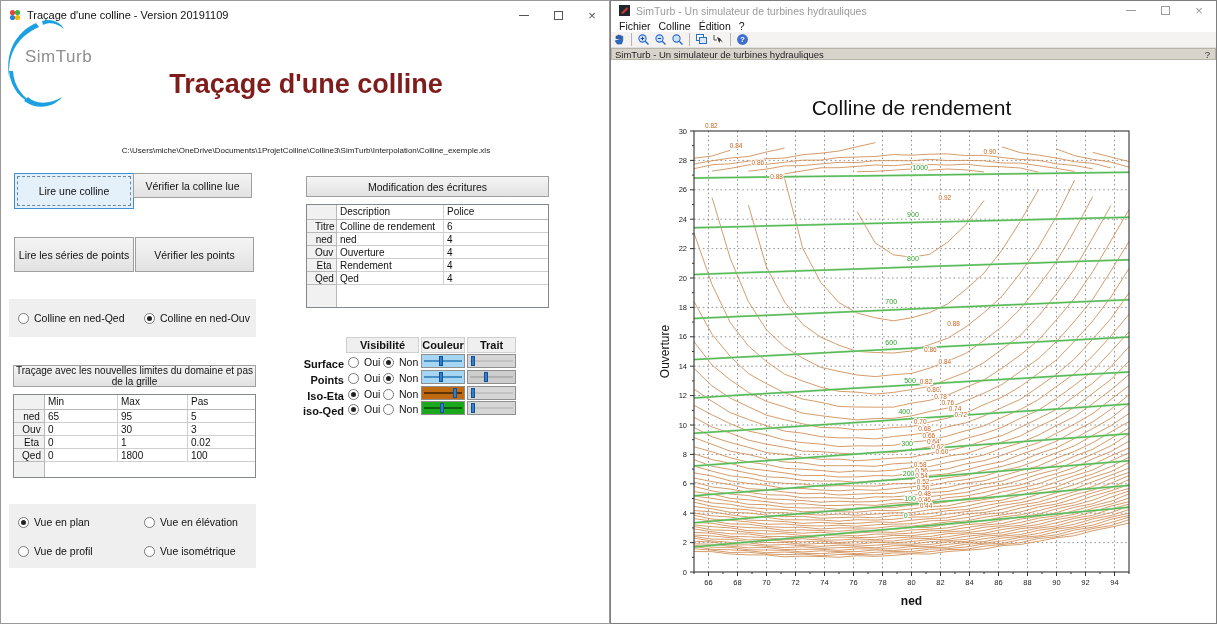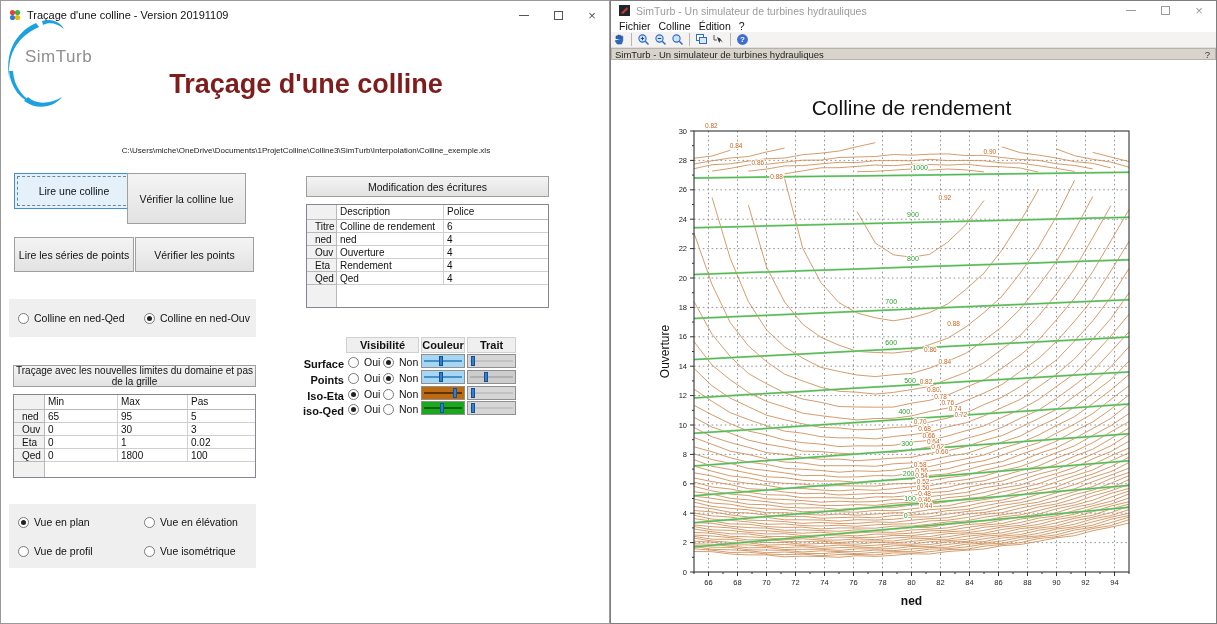--- a/index.html
+++ b/index.html
@@ -27,21 +27,21 @@
   .btn.focused{background:#e4f0fa;border:1px solid #3f8fd1;}
   .btn .fr{position:absolute;inset:2px;border:1px dashed #6a87a0;pointer-events:none;}
   .panel{position:absolute;background:#efefef;}
   .radio{display:flex;align-items:center;position:absolute;}
   .rb{width:11px;height:11px;border:1px solid #7a7a7a;border-radius:50%;background:#fff;margin-right:5px;position:relative;flex:0 0 auto;}
   .rb.on::after{content:"";position:absolute;left:2px;top:2px;width:5px;height:5px;border-radius:50%;background:#222;}
   .radio .lbl{font-size:10.5px;color:#111;white-space:nowrap;}
   .gridtbl{position:absolute;background:#fff;border:1px solid #828790;}
   .g-r{display:flex;}
   .g-c{border-right:1px solid #cfcfcf;border-bottom:1px solid #cfcfcf;font-size:10px;color:#111;padding:1px 3px;overflow:hidden;white-space:nowrap;}
-  .g-c.rh{background:#f1f1f1;border-right:1px solid #b9b9b9;border-bottom:1px solid #b9b9b9;text-align:left;padding-left:8px;}
+  .g-c.rh{background:#f1f1f1;border-right:1px solid #b9b9b9;border-bottom:1px solid #b9b9b9;text-align:center;padding-left:8px;}
   .g-c.hdrc{border-bottom:1px solid #b9b9b9;}
   .fillrow{display:flex;flex:1;}
   .fillrow .fl{background:#f1f1f1;border-right:1px solid #b9b9b9;}
   .vistbl{position:absolute;}
   .vh{position:absolute;font-size:11px;font-weight:bold;color:#111;background:#efefef;text-align:center;border:1px solid #d0d0d0;padding:1px 0;}
   .vlabel{position:absolute;font-size:11px;font-weight:bold;color:#111;text-align:right;}
   .slider{position:absolute;border:1px solid #8f8f8f;}
   .slider .ln{position:absolute;left:2px;right:2px;top:50%;height:2px;margin-top:-1px;}
   .slider .th{position:absolute;top:1px;bottom:1px;width:4px;background:#2f7fd6;border:1px solid #17508f;}
   .menubar{position:absolute;left:0;top:19px;right:0;height:11px;display:flex;background:#fff;font-size:10.5px;color:#111;align-items:center;}
@@ -86,21 +86,21 @@
       <path d="M40 4 C50 1 58 5 62 12 C55 6 47 5 41 8 Z" fill="#1ba1e2"></path>
     </svg>
     <div class="logotext">SimTurb</div>
     <div class="heading">Traçage d'une colline</div>
     <div class="pathline">C:\Users\miche\OneDrive\Documents\1ProjetColline\Colline3\SimTurb\Interpolation\Colline_exemple.xls</div>
 
     <button class="btn focused" style="left:13px;top:172px;width:120px;height:36px">
         <i class="fr"></i>
         <span>Lire une colline</span>
       </button>
-    <button class="btn" style="left:126px;top:172px;width:119px;height:51px">
+    <button class="btn" style="left:132px;top:172px;width:119px;height:25px">
         <span>Vérifier la colline lue</span>
       </button>
     <button class="btn" style="left:134px;top:236px;width:119px;height:35px">
         <span>Vérifier les points</span>
       </button>
     <button class="btn" style="left:13px;top:236px;width:120px;height:35px">
         <span>Lire les séries de points</span>
       </button>
 
     <div class="panel" style="left:8px;top:298px;width:247px;height:38px">

